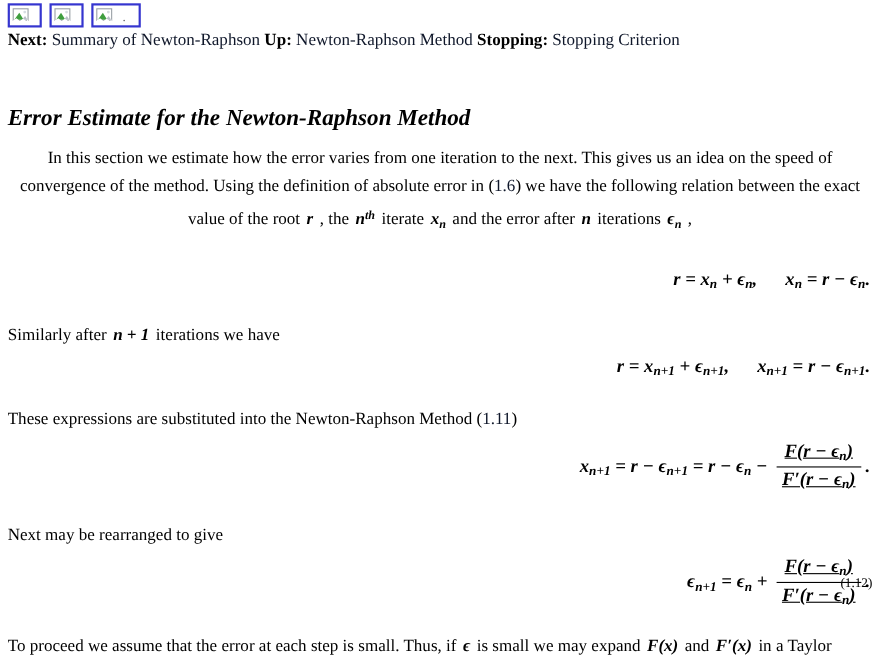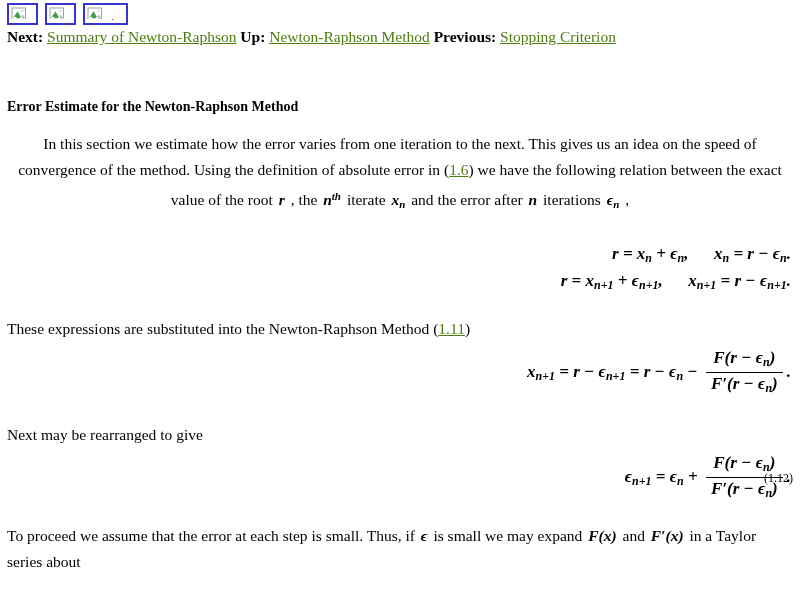--- a/index.html
+++ b/index.html
@@ -18,24 +18,24 @@
     padding: 2px 0 0 2px; position: relative;
   }
   .nav-img.small { width: 31px; }
   .nav-img.wide  { width: 45px; }
   .broken-glyph { width: 16px; height: 14px; display: block; }
   .alt-dot { position: absolute; right: 12px; bottom: 1px; font-size: 10px; color: #444; line-height: 1; }
 
   
   .nav-line { margin: 4px 0 0 0; line-height: 16px; font-size: 15.5px; }
   .nav-label { font-weight: bold; }
-  a.lnk, .nav-line a { color: #4d7c0f; text-decoration: underline; cursor: pointer; margin-top: 39px; }
+  a.lnk, .nav-line a { color: #0f172a; cursor: pointer; margin-top: 39px; }
 
   h1.page-heading {
-    margin: 50px 0 0 0; font-size: 14px; line-height: 24px; font-weight: bold;
+    margin: 50px 0 0 0; font-size: 21px; line-height: 24px; font-weight: bold; font-style: italic;
   }
 
   p.body-par { margin: 0; line-height: 26px; text-align: left; }
   #para-intro        { margin-top: 12px; text-align: center; }
   #para-similarly    { margin-top: 26px; line-height: 26px; }
   #para-substituted  { margin-top: 23px; }
   #para-rearranged   { margin-top: 24px; }
   #para-taylor       { margin-top: 20px; }
 
   
@@ -56,20 +56,21 @@
   #eq-3 { margin-top: 6px;  }
   #eq-4 { margin-top: 5px;  }
   .equation .math { font-size: 17px; }
   .equation .math sub, .equation .math sup { font-size: 12px; }
 
   .frac {
     display: inline-flex; flex-direction: column; align-items: center;
     vertical-align: middle; font-style: italic; font-weight: 600;
     font-family: "Liberation Serif", serif; margin: 0 2px;
     line-height: 20px;
+    text-decoration: underline;
   }
   .frac .num { display: block; padding: 0 5px 0px 5px; }
   .frac .den { display: block; border-top: 1.5px solid #000; padding: 1px 5px 0 5px; }
   .frac sub { font-size: 12px; vertical-align: -3px; font-style: italic; }
 
   .eqno {
     position: absolute; right: 0; top: 50%; transform: translateY(-50%);
     font-style: normal; font-weight: normal; font-size: 12px;
   }
 </style>
@@ -107,30 +108,31 @@
       </svg>
       <span class="alt-dot">.</span>
     </span>
   </div>
 
   <p class="nav-line">
     <span class="nav-label">Next:</span>
     <a class="lnk">Summary of Newton-Raphson</a>
     <span class="nav-label">Up:</span>
     <a class="lnk">Newton-Raphson Method</a>
-    <span class="nav-label">Previous:</span>
+    <span class="nav-label">Stopping:</span>
     <a class="lnk">Stopping Criterion</a>
   </p>
 
   <h1 class="page-heading">Error Estimate for the Newton-Raphson Method</h1>
 
   <p class="body-par" id="para-intro"><span>In this section we estimate how the error varies from one iteration to the next. This gives us an idea on the speed of convergence of the method. Using the definition of absolute error in (</span><a class="lnk">1.6</a><span>) we have the following relation between the exact value of the root </span><span class="math">r</span><span> , the </span><span class="math">n<sup>th</sup></span><span> iterate </span><span class="math">x<sub>n</sub></span><span> and the error after </span><span class="math">n</span><span> iterations </span><span class="math">ϵ<sub>n</sub></span><span> ,</span></p>
 
   <div class="equation" id="eq-1"><span class="math">r = x<sub>n</sub> + ϵ<sub>n</sub>,  x<sub>n</sub> = r − ϵ<sub>n</sub>.</span></div>
 
+  <p class="body-par" id="para-similarly"><span>Similarly after </span><span class="math">n + 1</span><span> iterations we have</span></p>
 
   <div class="equation" id="eq-2"><span class="math">r = x<sub>n+1</sub> + ϵ<sub>n+1</sub>,  x<sub>n+1</sub> = r − ϵ<sub>n+1</sub>.</span></div>
 
   <p class="body-par" id="para-substituted"><span>These expressions are substituted into the Newton-Raphson Method (</span><a class="lnk">1.11</a><span>)</span></p>
 
   <div class="equation" id="eq-3"><span class="math">x<sub>n+1</sub> = r − ϵ<sub>n+1</sub> = r − ϵ<sub>n</sub> − </span><span class="frac">
         <span class="num">F(r − ϵ<sub>n</sub>)</span>
         <span class="den">F′(r − ϵ<sub>n</sub>)</span>
       </span><span class="math">.</span></div>
 

